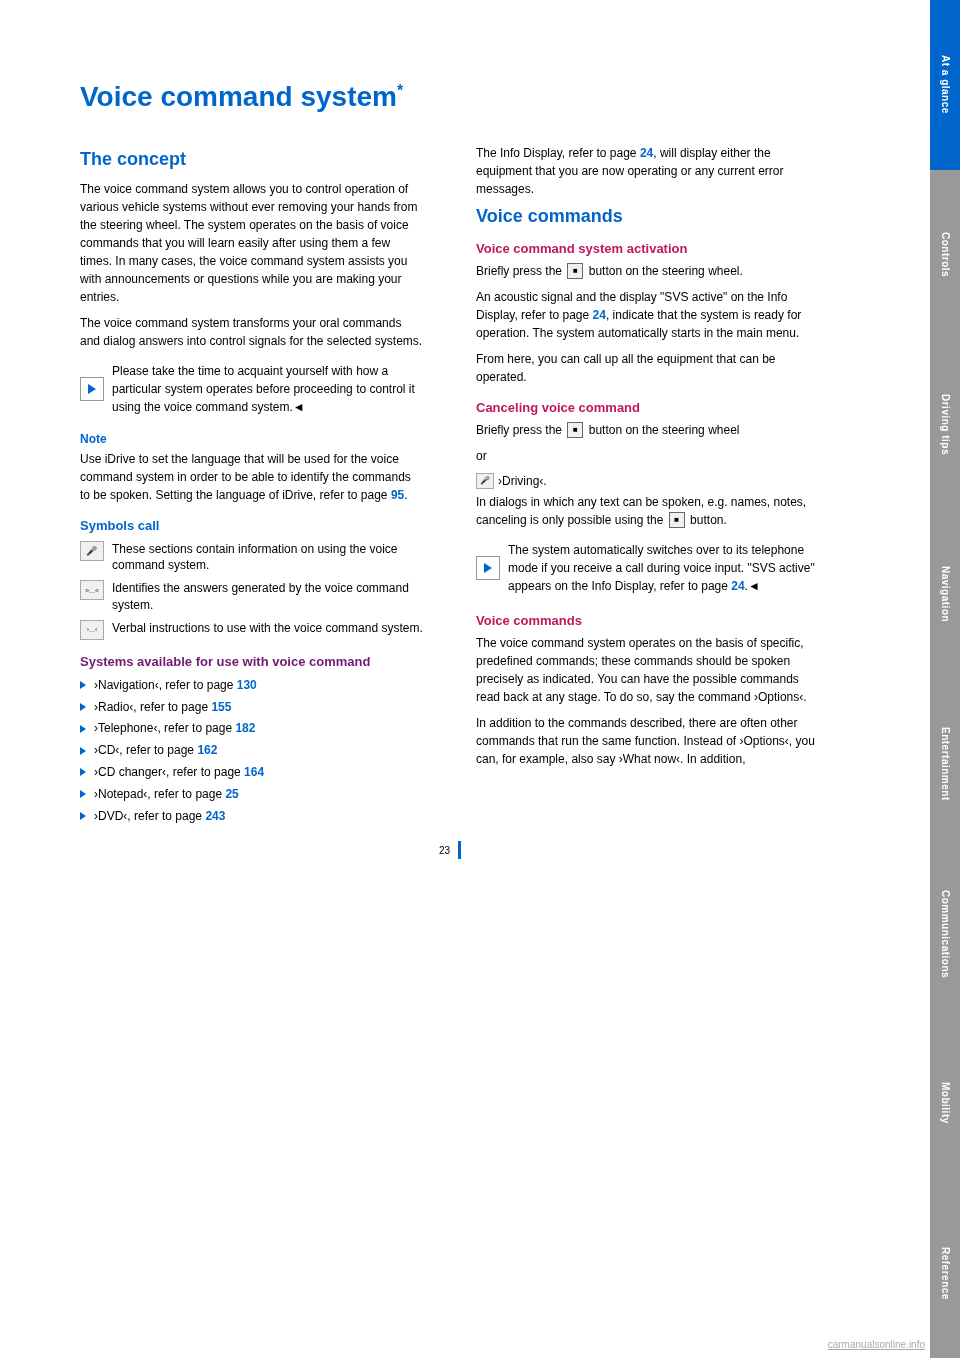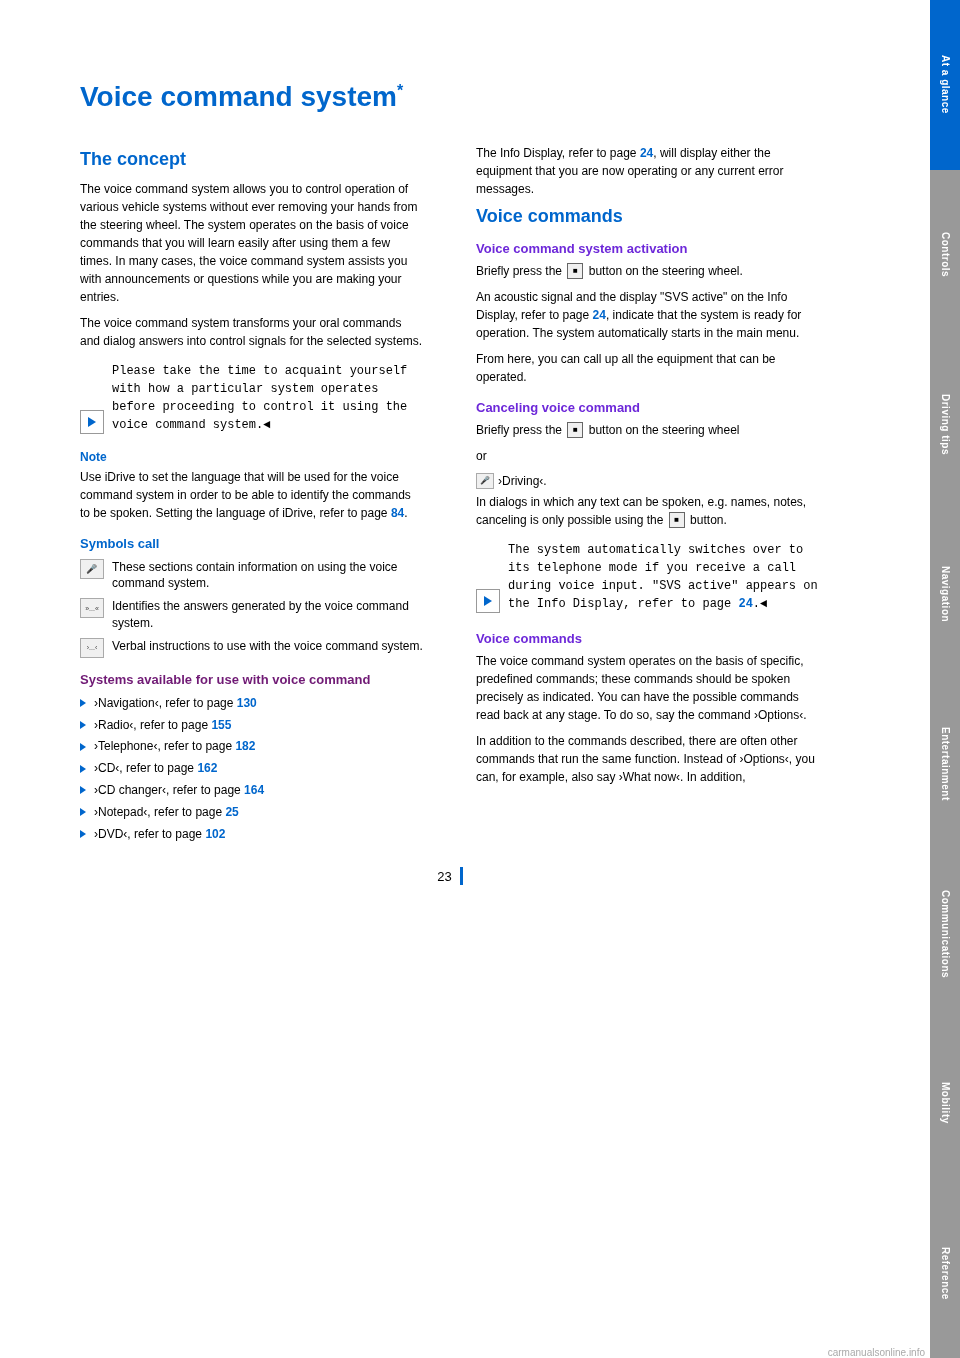--- a/index.html
+++ b/index.html
@@ -95,21 +95,21 @@
       font-size: 18px;
       font-weight: bold;
       color: #0066cc;
       margin-bottom: 10px;
       margin-top: 5px;
     }
 
     .subsection-heading {
       font-size: 13px;
       font-weight: bold;
-      color: #6d28d9;
+      color: #be185d;
       margin-bottom: 6px;
       margin-top: 14px;
     }
 
     
     .body-text {
       font-size: 12px;
       line-height: 1.5;
       color: #000;
       margin-bottom: 8px;
@@ -120,24 +120,23 @@
       font-size: 12px;
       font-weight: bold;
       color: #0066cc;
       margin-top: 12px;
       margin-bottom: 4px;
     }
 
     
     .info-box {
       display: flex;
-      align-items: flex-end;
+      align-items: center;
       margin: 8px 0;
       padding: 4px 0;
-      font-family: Liberation Mono, monospace;
     }
 
     .info-arrow {
       width: 24px;
       height: 24px;
       border: 1.5px solid #999;
       display: flex;
       align-items: center;
       justify-content: center;
       margin-right: 8px;
@@ -226,22 +225,22 @@
     }
 
     .page-link {
       color: #0066cc;
       font-weight: bold;
     }
 
     
     .page-number {
       text-align: center;
-      font-size: 13px;
-      margin-top: 20px;
+      font-size: 10px;
+      margin-top: 12px;
       color: #000;
     }
 
     .page-number-line {
       display: flex;
       align-items: center;
       justify-content: center;
       gap: 8px;
     }
 
@@ -281,24 +280,25 @@
       display: inline-flex;
       align-items: center;
       justify-content: center;
       font-size: 8px;
       color: #444;
       margin-right: 4px;
     }
 
     .watermark {
       position: absolute;
-      bottom: 0;
+      bottom: 8px;
       right: 35px;
       font-size: 10px;
       color: #aaa;
+      text-decoration: underline;
     }
   </style>
 </head>
 <body>
 
 <div class="page-container">
 
   <div class="main-content">
 
     <h1 class="page-title">
@@ -317,21 +317,21 @@
           <div class="info-box">
             <div class="info-arrow">
               <div class="info-arrow-inner"></div>
             </div>
             <p class="info-text">Please take the time to acquaint yourself with how a particular system operates before proceeding to control it using the voice command system.◄</p>
           </div>
         </div>
 
         <div>
           <p class="note-heading">Note</p>
-          <p class="body-text">Use iDrive to set the language that will be used for the voice command system in order to be able to identify the commands to be spoken. Setting the language of iDrive, refer to page <span class="page-link">84</span>.</p>
+          <p class="body-text">Use iDrive to set the language that will be used for the voice command system in order to be able to identify the commands to be spoken. Setting the language of iDrive, refer to page <span class="page-link">95</span>.</p>
         </div>
 
         <div>
           <p class="symbols-heading">Symbols call</p>
 
           <div class="symbol-row">
             <div class="symbol-icon">🎤</div>
             <span class="symbol-text">These sections contain information on using the voice command system.</span>
           </div>
           <div class="symbol-row">
@@ -366,21 +366,21 @@
             <li>
               <span class="list-arrow"></span>
               <span>›CD changer‹, refer to page <span class="page-link">164</span></span>
             </li>
             <li>
               <span class="list-arrow"></span>
               <span>›Notepad‹, refer to page <span class="page-link">25</span></span>
             </li>
             <li>
               <span class="list-arrow"></span>
-              <span>›DVD‹, refer to page <span class="page-link">102</span></span>
+              <span>›DVD‹, refer to page <span class="page-link">243</span></span>
             </li>
           </ul>
         </div>
 
       </div>
 
       <div class="col-right">
 
         <p class="body-text">The Info Display, refer to page <span class="page-link">24</span>, will display either the equipment that you are now operating or any current error messages.</p>
 

